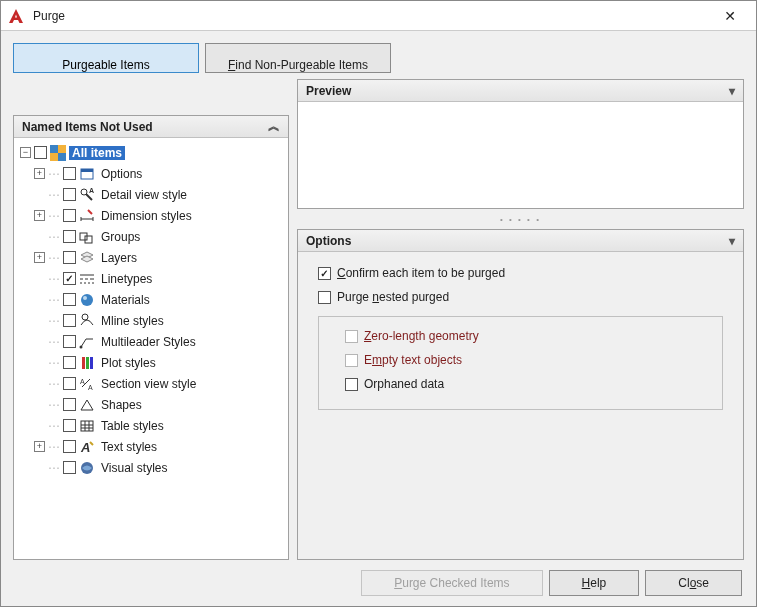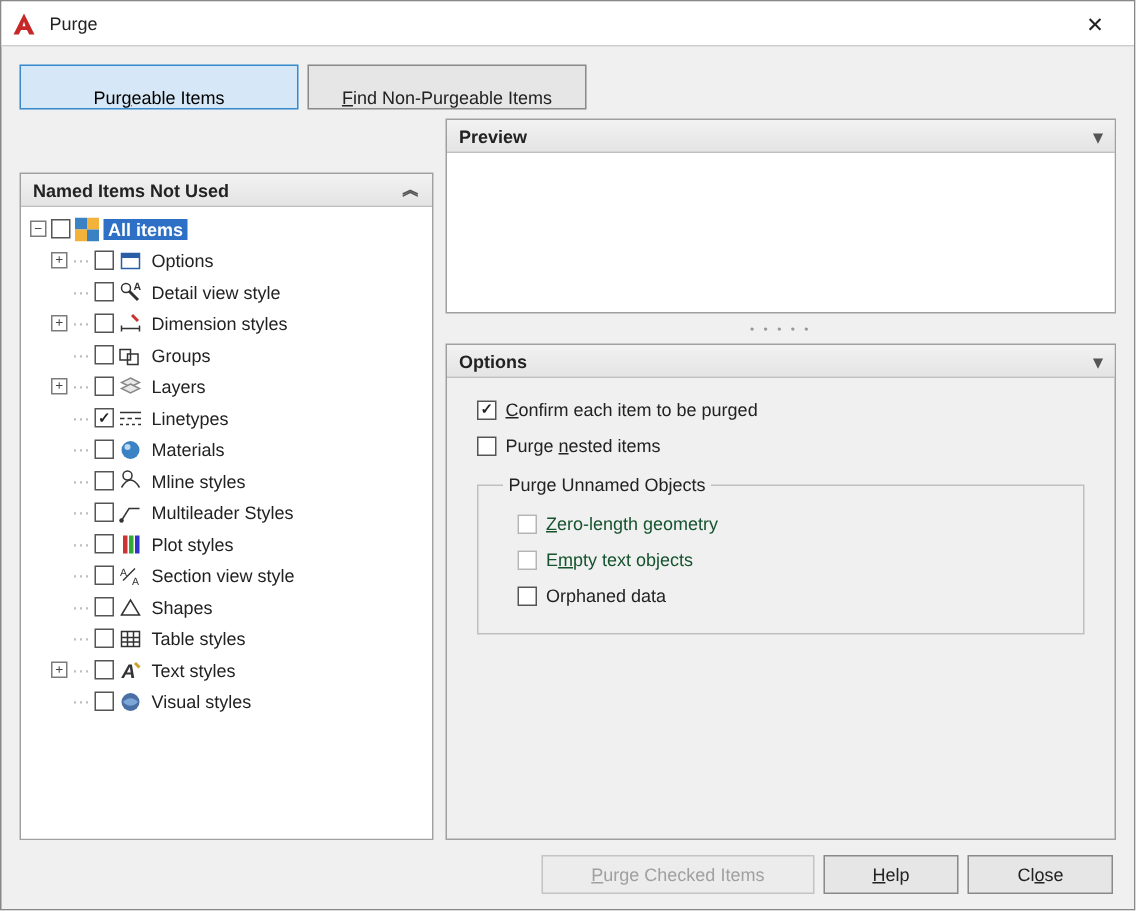--- a/index.html
+++ b/index.html
@@ -31,21 +31,21 @@
   .lbl { padding:0 3px; }
   .lbl.sel { background:#2e70c6; color:#fff; font-weight:bold; }
   .right-col { flex:1; display:flex; flex-direction:column; gap:6px; min-height:0; }
   .panel { border:1px solid #a0a0a0; background:#f0f0f0; display:flex; flex-direction:column; }
   .panel.preview { height:130px; }
   .preview-body { flex:1; background:#fff; margin:0; }
   .gripper { height:8px; display:flex; align-items:center; justify-content:center; color:#999; letter-spacing:2px; font-size:8px; cursor:row-resize; }
   .panel.options { flex:1; }
   .opts-body { flex:1; padding:14px 20px; display:flex; flex-direction:column; gap:10px; font-size:12px; }
   .check-row { display:flex; align-items:center; gap:6px; }
-  .check-row.disabled { color:#14532d; }
+  .check-row.disabled { color:#7f1d1d; }
   .check-row .box { width:13px; height:13px; border:1px solid #555; background:#fff; display:flex; align-items:center; justify-content:center; font-size:10px; }
   .check-row.disabled .box { border-color:#b5b5b5; }
   .check-row .box.checked::after { content:"✓"; font-weight:bold; }
   fieldset.grp { border:1px solid #c0c0c0; padding:12px 16px 18px 16px; margin:2px 0 0 0; }
   fieldset.grp legend { padding:0 4px; font-size:12px; }
   .btnbar { display:flex; justify-content:flex-end; gap:6px; padding:4px 2px 2px 2px; }
   .btn { height:26px; min-width:90px; padding:0 32px; border:1px solid #8a8a8a; background:#e6e6e6; display:flex; align-items:center; justify-content:center; user-select:none; }
   .btn.disabled { color:#a0a0a0; border-color:#c4c4c4; background:#ececec; }
   .btn.wide { min-width:150px; }
   .chevrons, .expand-arrow { font-size:12px; color:#555; }
@@ -312,24 +312,23 @@
             <span class="flex"></span>
             <span class="expand-arrow">▾</span>
           </div>
           <div class="opts-body">
             <label class="check-row">
               <span class="box checked"></span>
               <span><span></span><span class="mnem">C</span><span>onfirm each item to be purged</span></span>
             </label>
             <label class="check-row">
               <span class="box"></span>
-              <span><span>Purge </span><span class="mnem">n</span><span>ested items</span></span>
+              <span><span>Purge </span><span class="mnem">n</span><span>ested purged</span></span>
             </label>
             <fieldset class="grp">
-              <legend>Purge Unnamed Objects</legend>
               <div style="display:flex;flex-direction:column;gap:10px;padding-left:10px">
                 <label class="check-row disabled">
                   <span class="box"></span>
                   <span><span></span><span class="mnem">Z</span><span>ero-length geometry</span></span>
                 </label>
                 <label class="check-row disabled">
                   <span class="box"></span>
                   <span><span>E</span><span class="mnem">m</span><span>pty text objects</span></span>
                 </label>
                 <label class="check-row">

